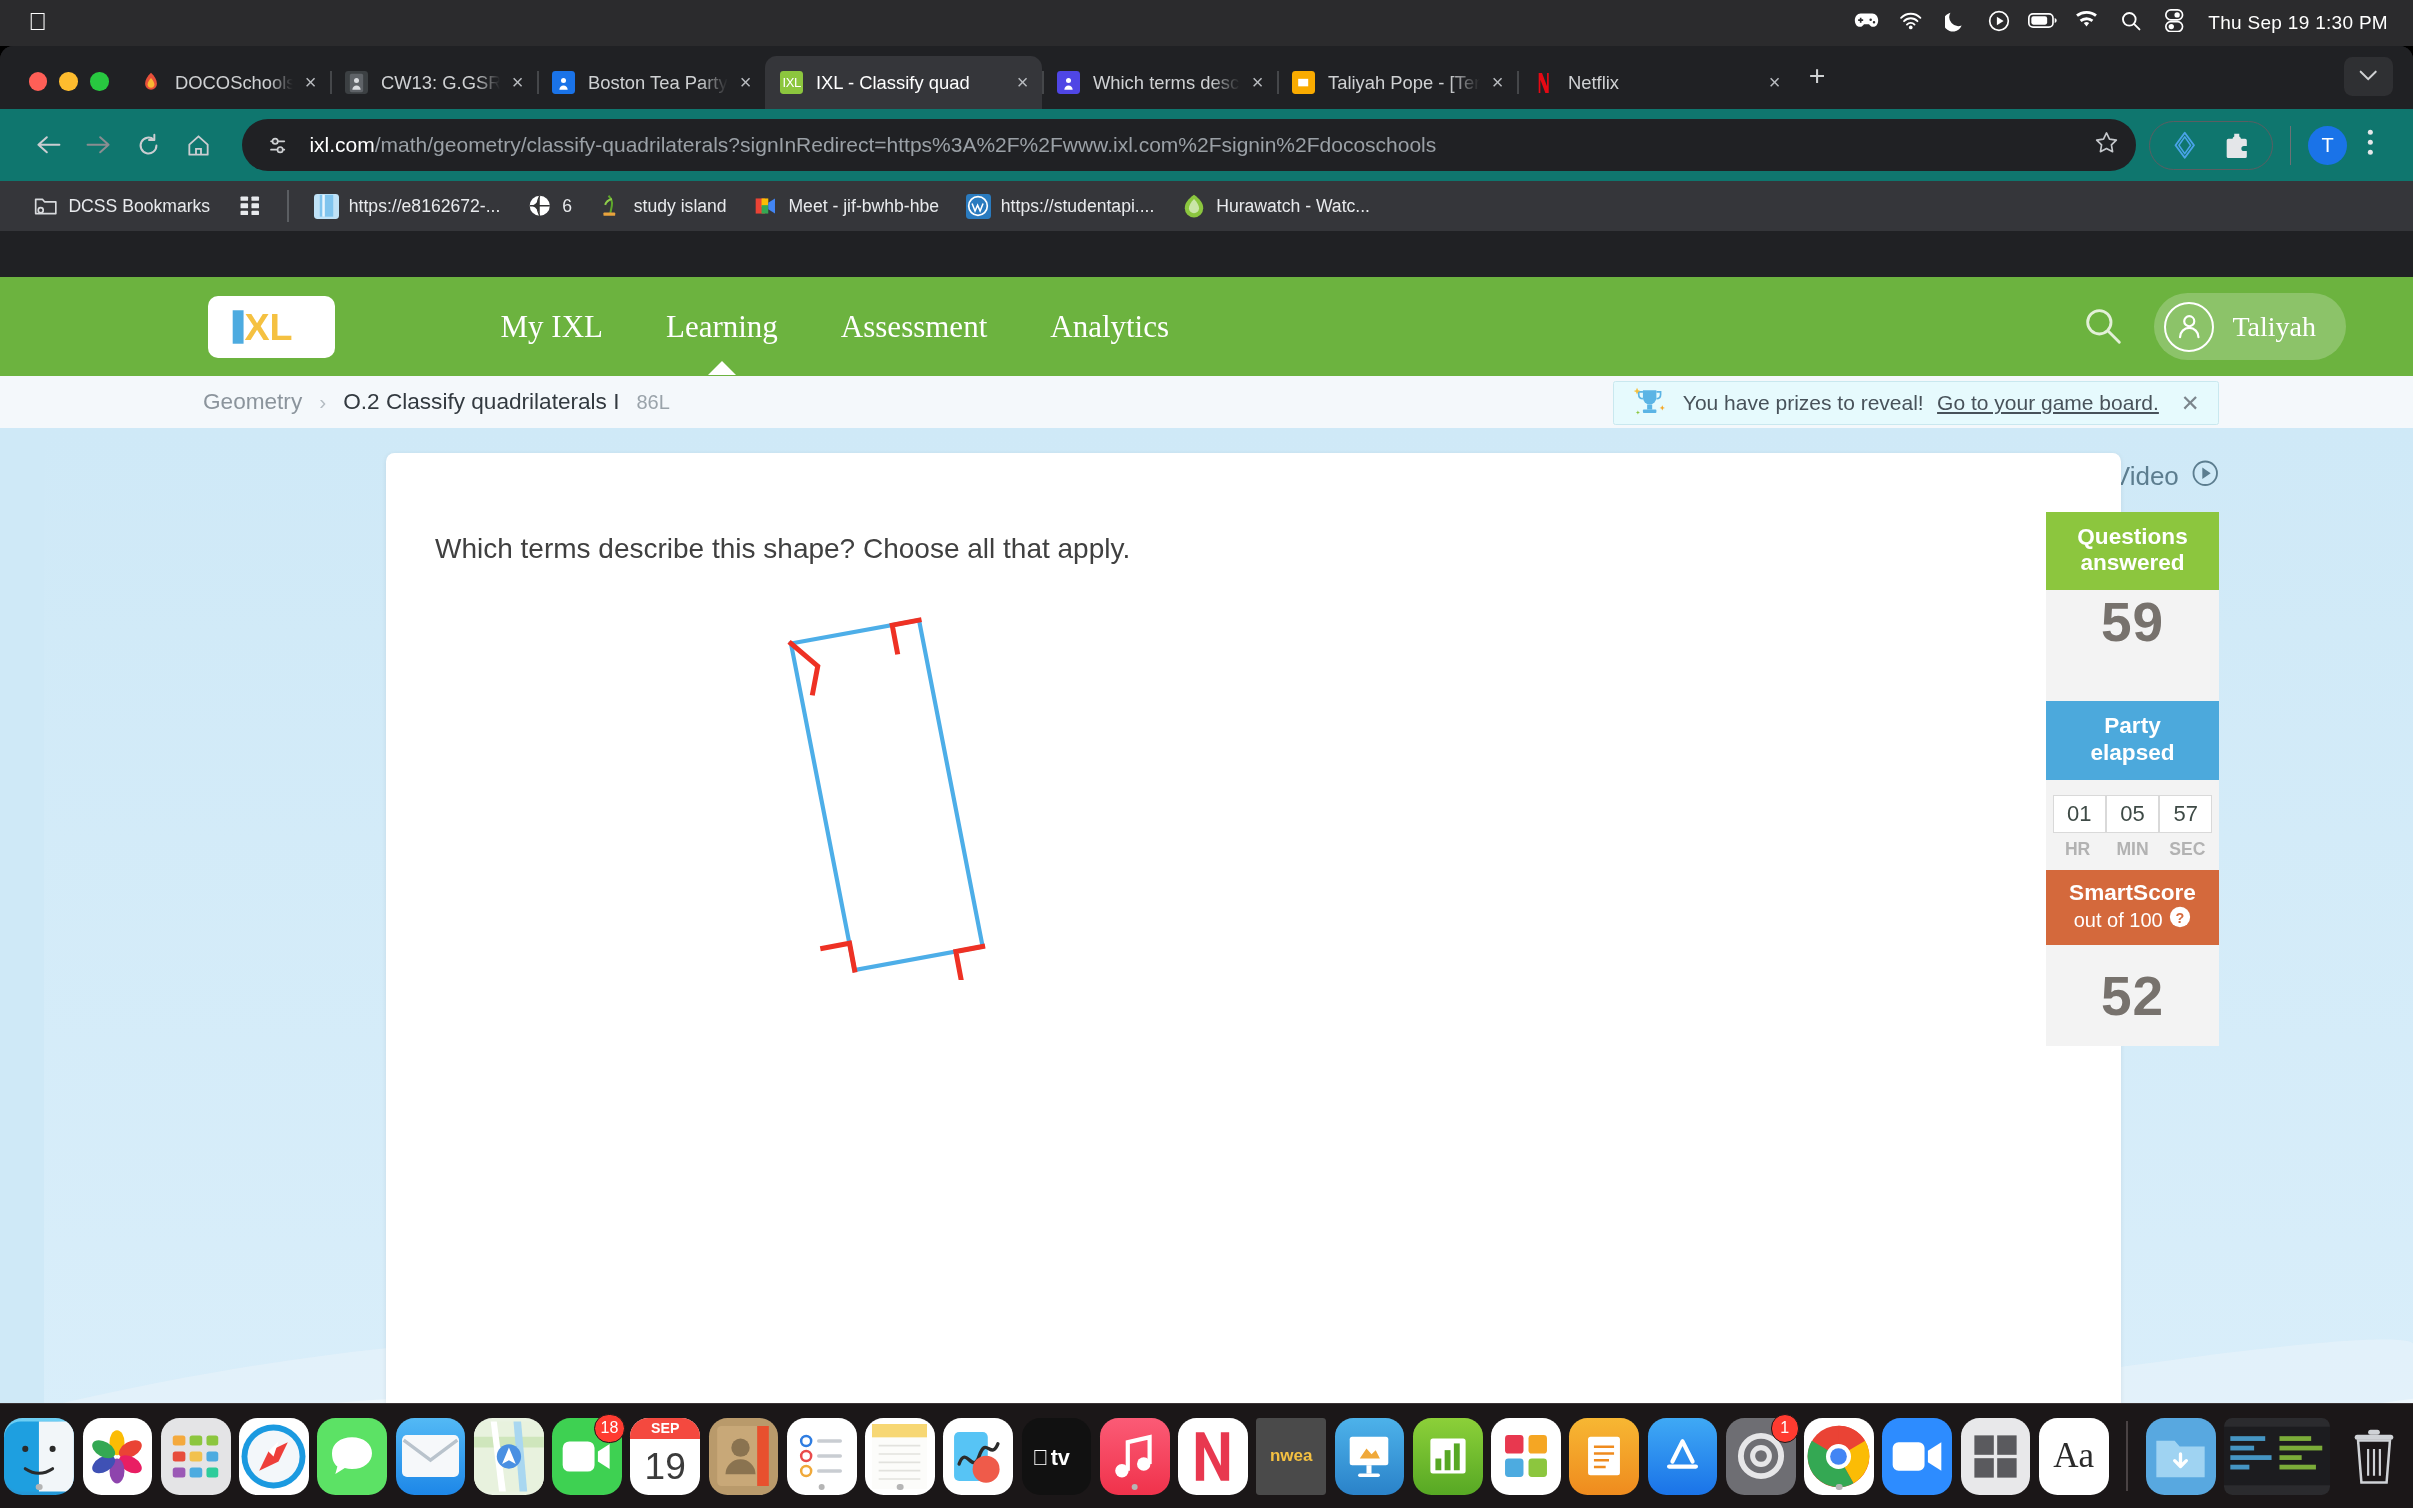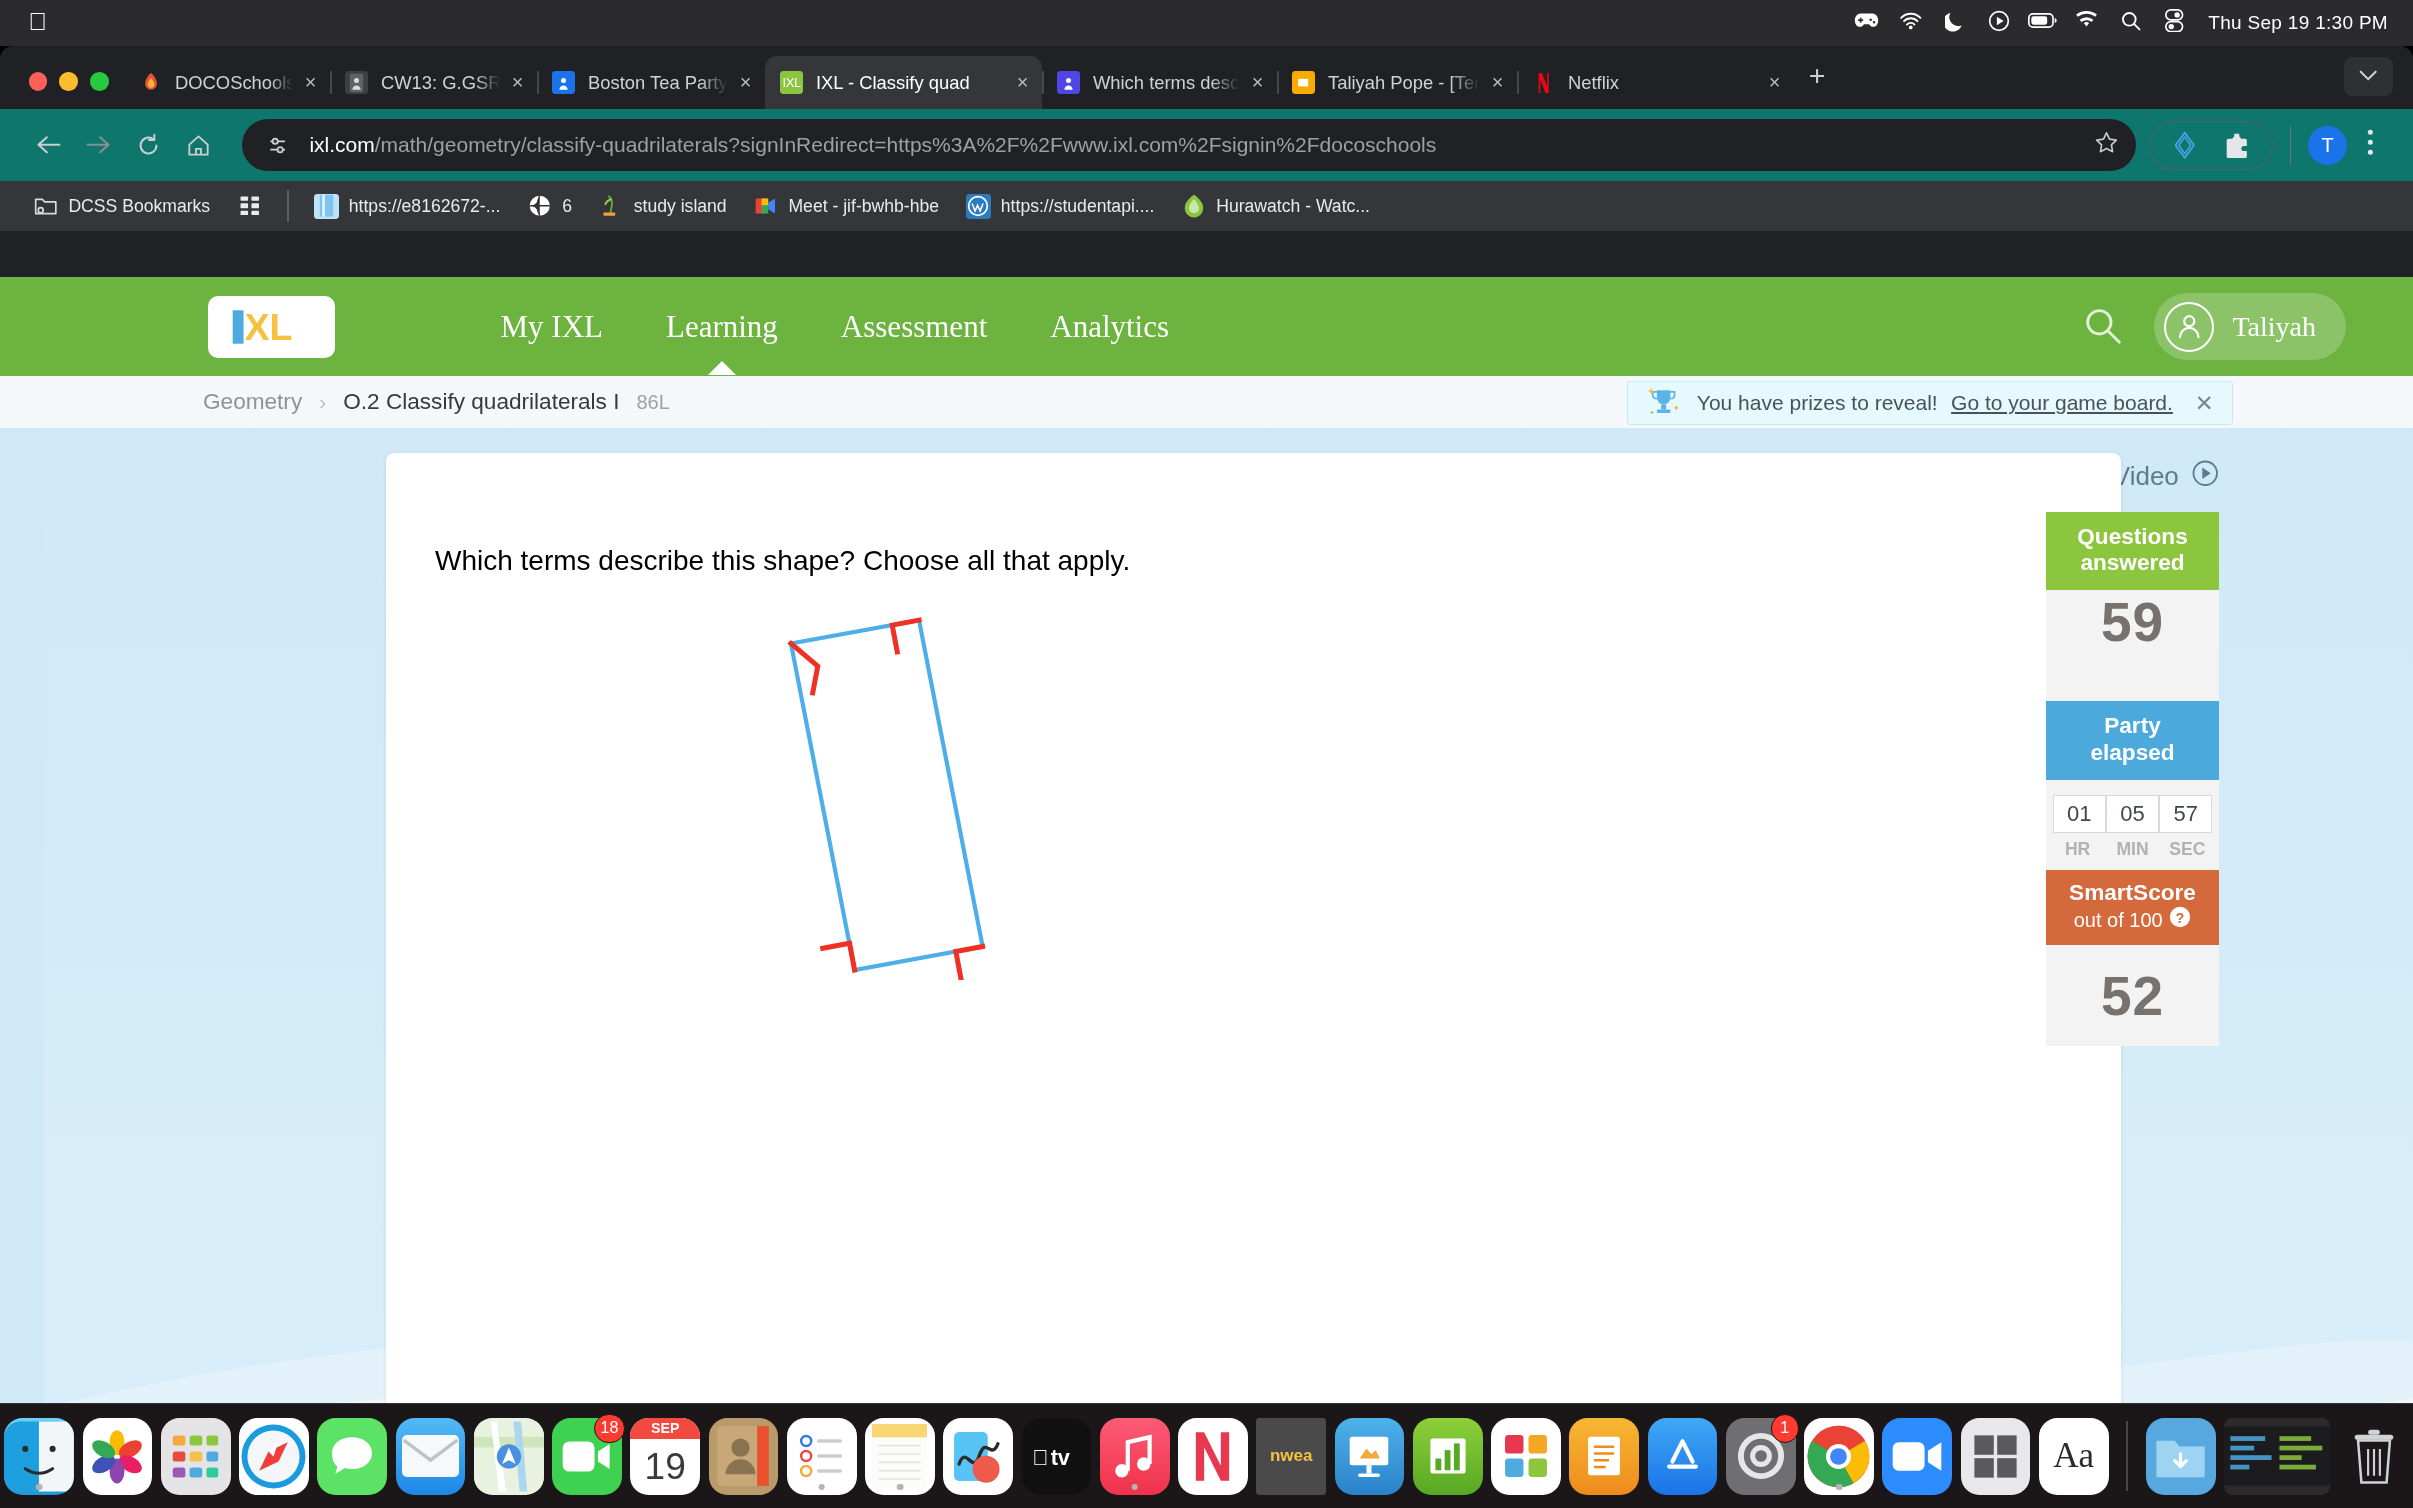--- a/index.html
+++ b/index.html
@@ -117,37 +117,37 @@
   .user-av { width: 50px; height: 50px; border-radius: 50%; border: 2.5px solid #fff; display:flex; align-items:center; justify-content:center; }
   .user-name { color: #fff; font-size: 28px; font-family: "Liberation Serif", serif; }
 
   .breadbar { height: 52px; background: #f4f8fb; display:flex; align-items:center; position: relative; }
   .bread { display: flex; align-items: baseline; gap: 17px; margin-left: 203px; }
   .bread .b1 { font-size: 22.6px; color: #8b949c; }
   .bread .carat { font-size: 21px; color: #b4bcc2; }
   .bread .b2 { font-size: 22.6px; color: #333a40; }
   .bread .b3 { font-size: 20px; color: #9aa3aa; }
   .prize {
-    position: absolute; right: 180px; top: 5px;
+    position: absolute; right: 194px; top: 5px;
     background: #e6fafd; border: 0.8px solid #c9e8ef;
     height: 44px; display: flex; align-items: center; gap: 13.4px; padding: 0 18.4px;
     border-radius: 2.5px;
   }
   .prize .ptxt { font-size: 21px; color: #48525a; }
   .prize .plink { font-size: 21px; color: #48525a; text-decoration: underline; }
   .prize .pclose { font-size: 22.6px; color: #7b858c; margin-left: 8.4px; }
 
   .content { position: relative; height: calc(100% - 151px); background: linear-gradient(#cfe9f7, #d9eefa); margin-left: 44px; }
   .card {
     position: absolute; left: 342px; top: 25px; width: 1735px; height: 972px;
     background: #fff; border-radius: 8.4px; box-shadow: 0 1.7px 5px rgba(0,0,0,.08);
     overflow: hidden;
   }
   .video-link { position: absolute; right: 194px; top: 31px; display:flex; align-items:center; gap:11.7px; color: #5c7d8f; font-size: 26px; }
-  .q-text { position: absolute; left: 49px; top: 92px; font-size: 28px; color: #000000; }
+  .q-text { position: absolute; left: 49px; top: 80px; font-size: 28px; color: #404040; }
 
   .shape-wrap { position: absolute; left: 394px; top: 142px; width: 268px; height: 385px; }
 
   
   .hill { position: absolute; left: 0; bottom: 0; width: 100%; height: 184px; pointer-events:none; }
 
   
   .dock {
     position: absolute; left: 0; bottom: 0; width: 2413px; height: 105px;
     background: #1b1718;

